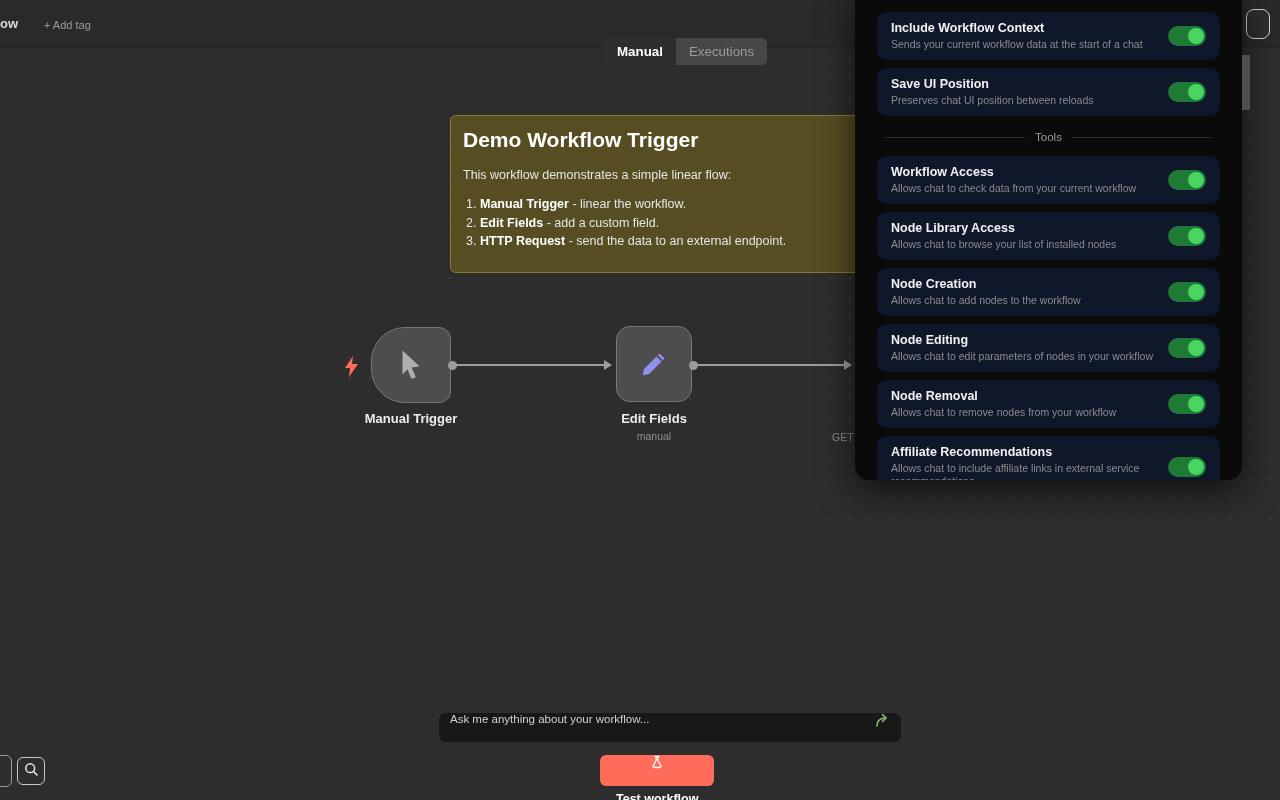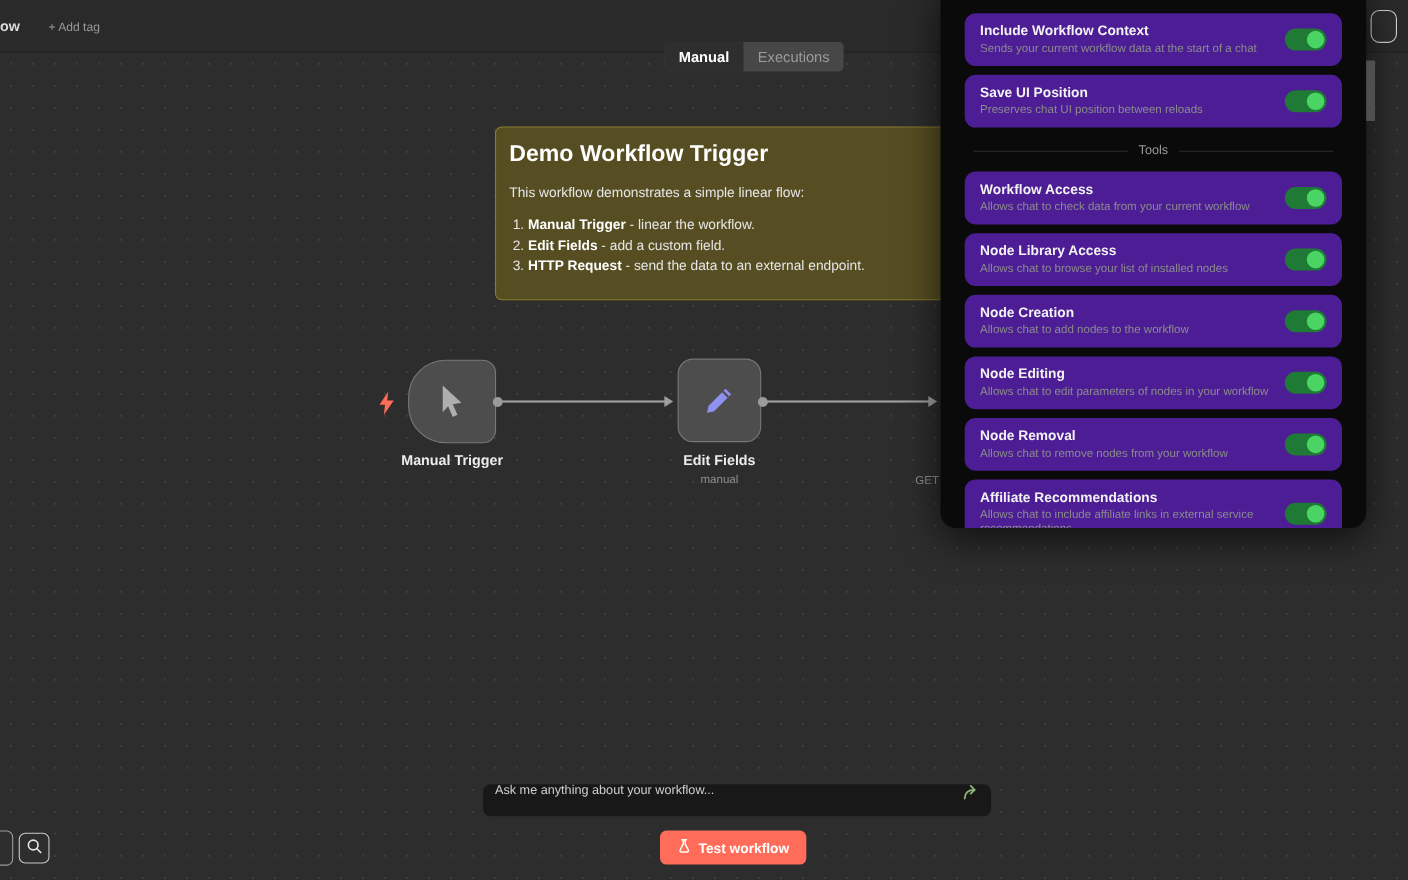--- a/index.html
+++ b/index.html
@@ -50,21 +50,21 @@
                  border-bottom:5px solid transparent; }
   .node-label { position:absolute; font-size:13px; font-weight:600; color:#ededed;
                 text-align:center; z-index:2; }
   .node-sublabel { position:absolute; font-size:10.5px; color:#8f8f8f; text-align:center; z-index:2; }
   .get-label { position:absolute; left:832px; top:431px; font-size:10.5px; color:#8f8f8f; z-index:2; }
 
   
   .chat-panel { position:absolute; left:855px; top:-14px; width:387px; height:494px;
                 background:#0a0a0a; border-radius:14px; z-index:50;
                 box-shadow:0 10px 36px rgba(0,0,0,.65); padding-top:26px; overflow:hidden; }
-  .srow { margin:0 22px 8px; background:#4c1d95; border-radius:10px; padding:9px 14px;
+  .srow { margin:0 22px 8px; background:#0f172a; border-radius:10px; padding:9px 14px;
           display:flex; align-items:center; justify-content:space-between; gap:12px; }
   .srow .txt .t { font-size:12.5px; font-weight:700; color:#f2f2f2; }
   .srow .txt .d { font-size:10.5px; color:#8b8b8b; margin-top:3px; line-height:13px; max-width:268px; }
   .toggle { width:38px; height:20px; border-radius:10px; background:#1e7a35;
             position:relative; flex-shrink:0; cursor:pointer; border:none; }
   .toggle::after { content:""; position:absolute; right:2px; top:2px; width:16px; height:16px;
             border-radius:50%; background:#49d463; }
   .tools-divider { display:flex; align-items:center; gap:10px; margin:15px 30px 13px;
             color:#9a9a9a; font-size:11.5px; }
   .tools-divider::before, .tools-divider::after { content:""; flex:1; height:1px; background:#2d2d2d; }
@@ -78,22 +78,22 @@
             background:#181818; border:1px solid #2e2e2e; border-radius:8px;
             display:flex; align-items:flex-start; padding:0 11px; z-index:10; }
   .chat-input input { flex:1; background:transparent; border:none; outline:none;
             color:#dddddd; font-size:11.5px; }
   .chat-input input::placeholder { color:#cfcfcf; }
   .send-btn { background:none; border:none; cursor:pointer; display:flex; align-items:center; }
 
   
   .test-btn { position:absolute; left:600px; top:755px; height:31px; padding:0 16px;
             background:#ff6d5a; border:none; border-radius:6px; color:#fff;
-            display:flex; align-items:center; gap:7px; font-size:12.5px; font-weight:700;
-            z-index:10; cursor:pointer; font-family:"Liberation Sans",sans-serif; }
+            display:flex; align-items:center; gap:20px; font-size:12.5px; font-weight:700;
+            z-index:10; cursor:pointer; font-family:"Liberation Sans",sans-serif;flex-direction:column; }
   .zoom-partial { position:absolute; left:-18px; top:755px; width:30px; height:32px;
             background:#2e2e2e; border:1px solid #9a9a9a; border-radius:6px; z-index:10; }
   .zoom-fit { position:absolute; left:17px; top:757px; width:28px; height:28px;
             background:#2e2e2e; border:1px solid #c9c9c9; border-radius:6px;
             display:flex; align-items:center; justify-content:center; z-index:10; cursor:pointer; }
 </style>
 </head>
 <body>
 
 <div class="stage">

